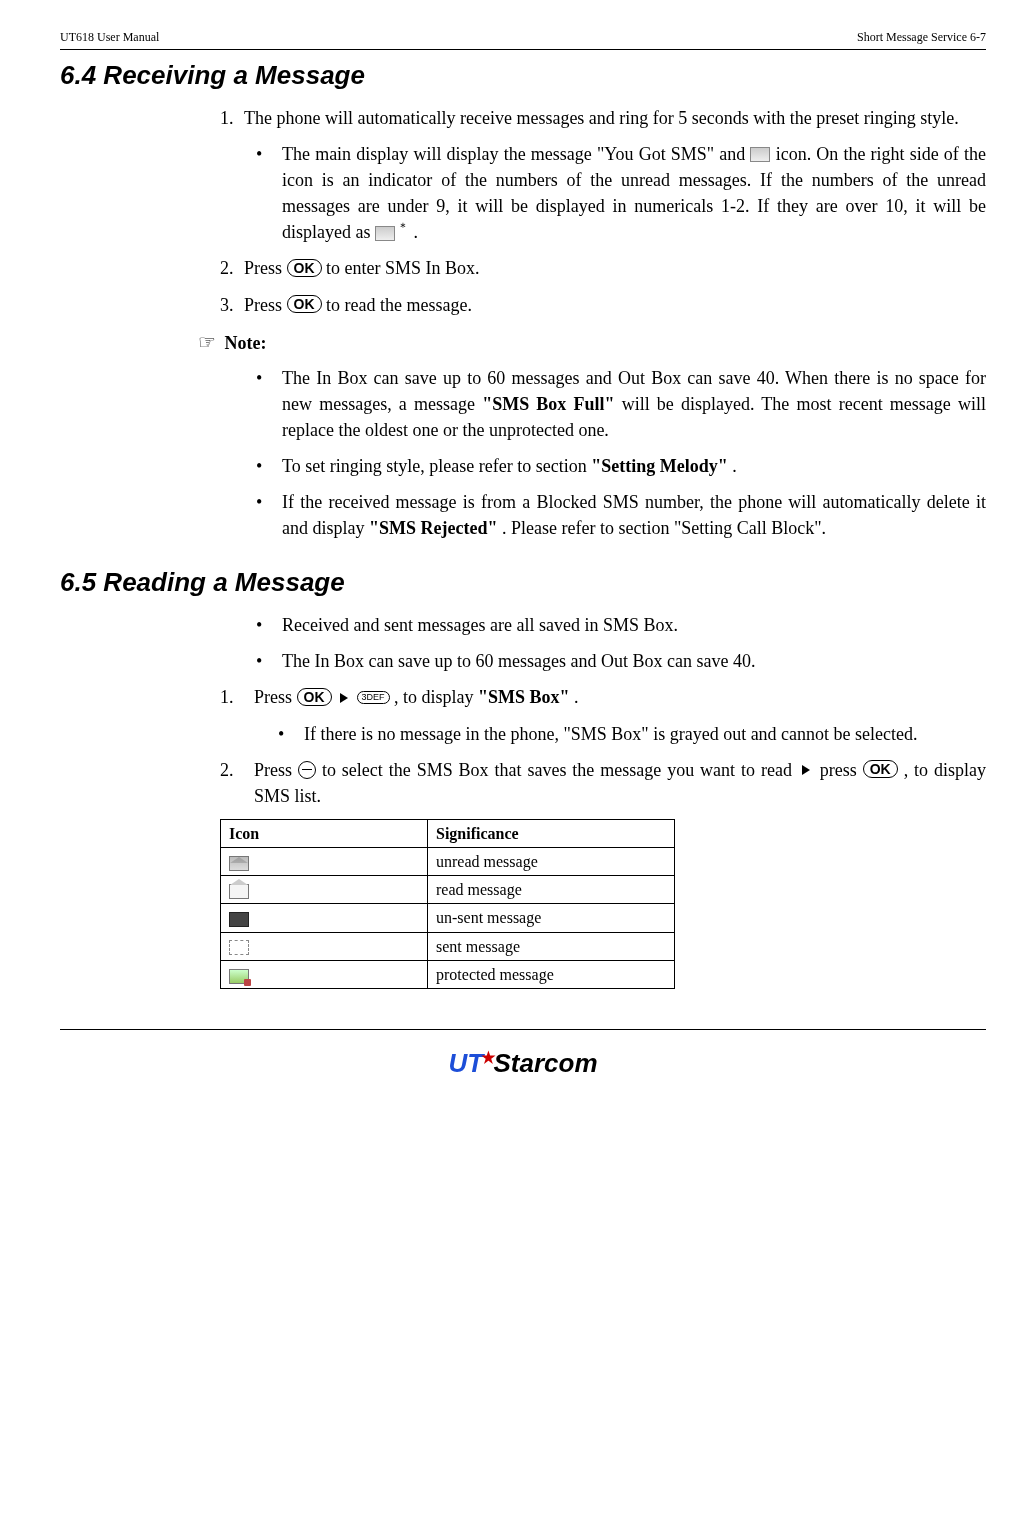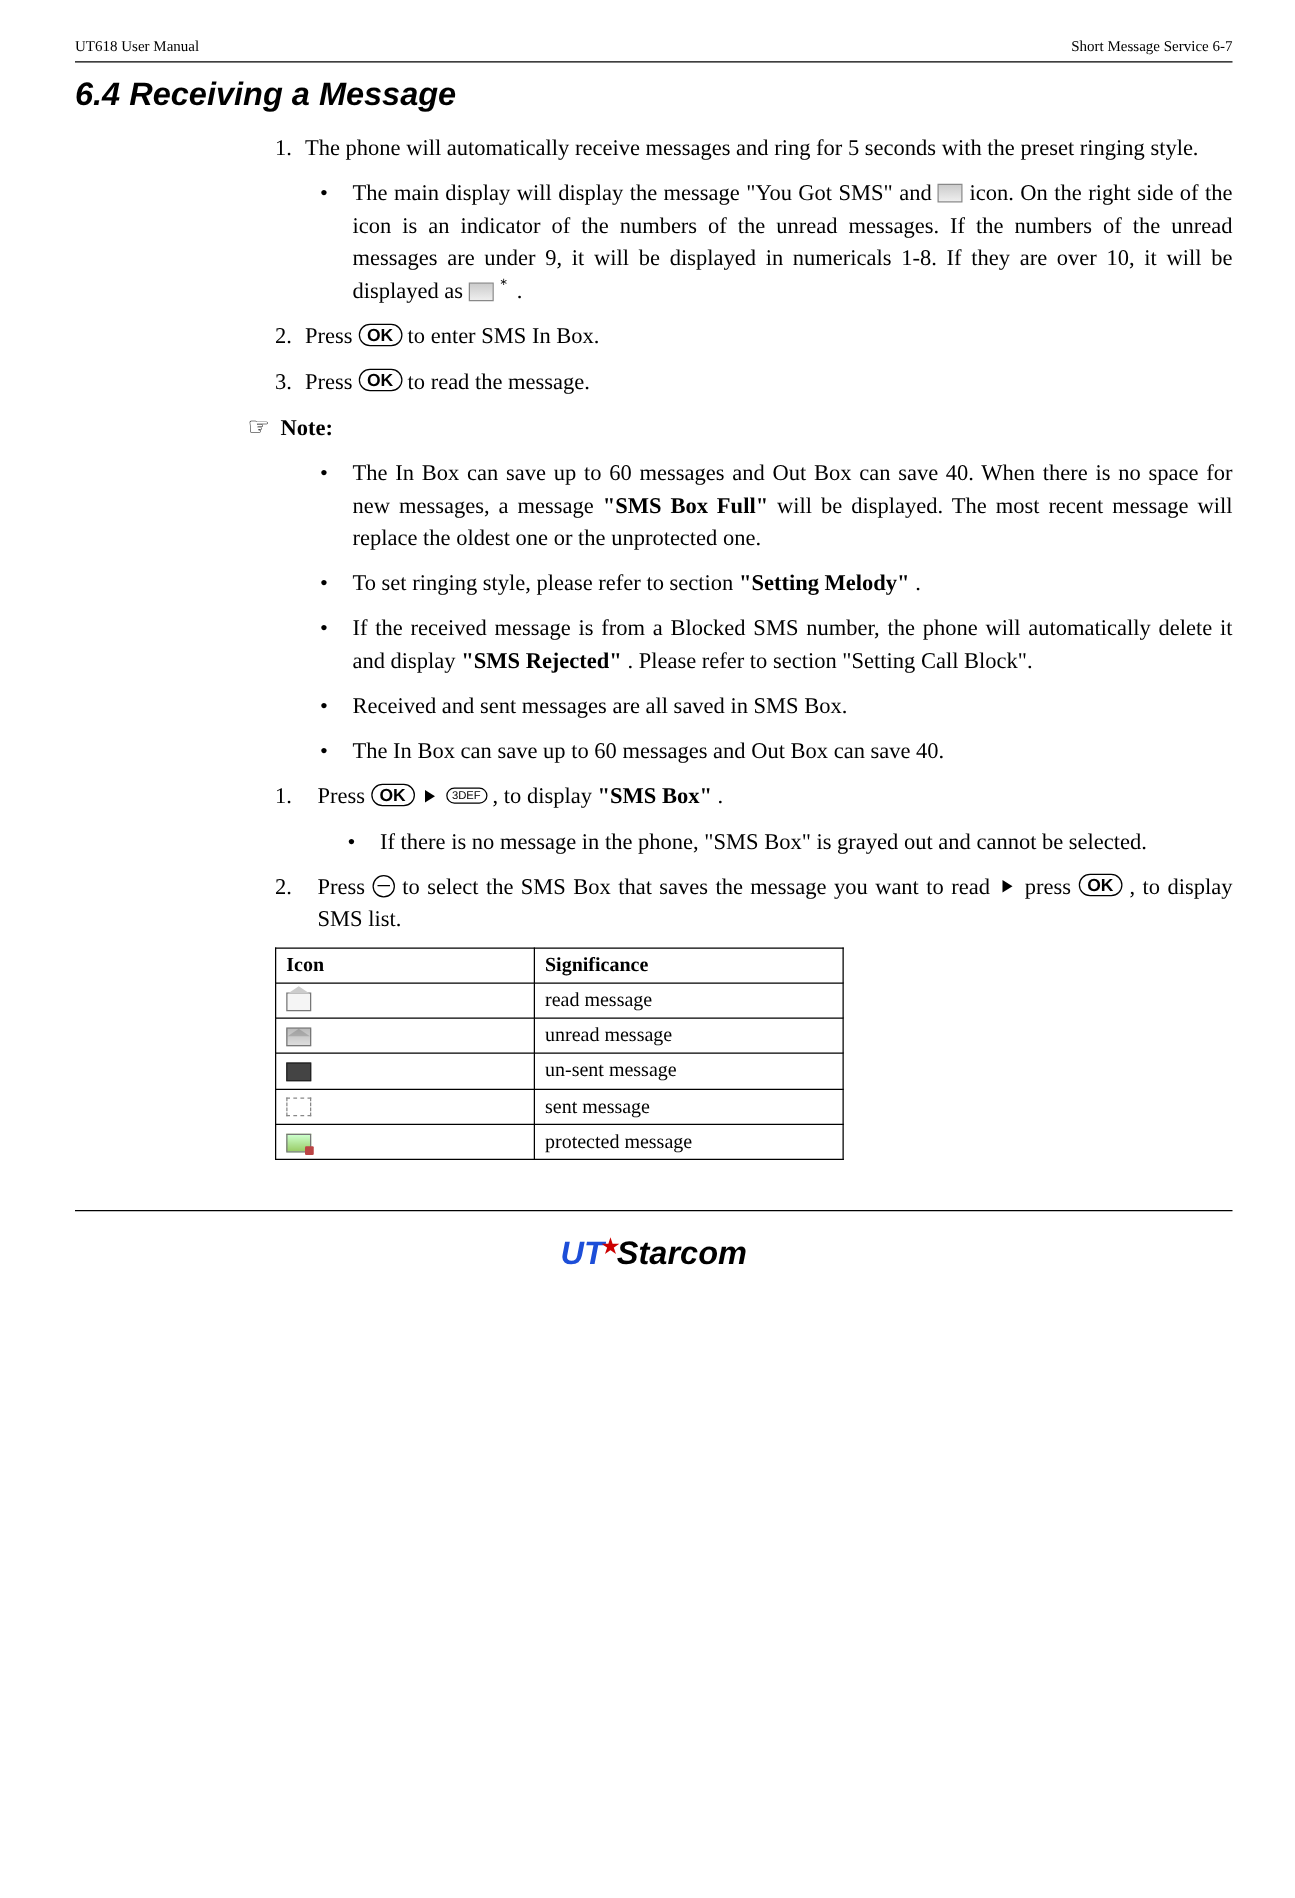--- a/index.html
+++ b/index.html
@@ -262,21 +262,21 @@
       <div class="num">1.</div>
       <div class="txt">The phone will automatically receive messages and ring for 5 seconds with the preset ringing style.</div>
     </div>
 
     <div class="bullets">
       <div class="bullet-item">
         <div class="dot">•</div>
         <div class="txt">
           <span>The main display will display the message "You Got SMS" and </span>
           <span class="sms-icon"></span>
-          <span> icon. On the right side of the icon is an indicator of the numbers of the unread messages. If the numbers of the unread messages are under 9, it will be displayed in numericals 1-8. If they are over 10, it will be displayed as </span>
+          <span> icon. On the right side of the icon is an indicator of the numbers of the unread messages. If the numbers of the unread messages are under 9, it will be displayed in numericals 1-2. If they are over 10, it will be displayed as </span>
           <span class="sms-icon-star">
             <span class="sms-icon"></span><span class="star">＊</span>
           </span>
           <span>.</span>
         </div>
       </div>
     </div>
 
     <div class="num-item">
       <div class="num">2.</div>
@@ -322,20 +322,21 @@
         <div class="dot">•</div>
         <div class="txt">
           <span> If the received message is from a Blocked SMS number, the phone will automatically delete it and display </span>
           <b>"SMS Rejected"</b>
           <span>. Please refer to section "Setting Call Block".</span>
         </div>
       </div>
     </div>
   </div>
 
+  <div class="section-title" style="margin-top:26px;">6.5   Reading a Message</div>
 
   <div class="content">
 
     <div class="bullets" style="margin-left:36px;">
       <div class="bullet-item">
         <div class="dot">•</div>
         <div class="txt">Received and sent messages are all saved in SMS Box.</div>
       </div>
       <div class="bullet-item">
         <div class="dot">•</div>
@@ -377,26 +378,26 @@
     </div>
 
     <div class="table-wrap">
       <table class="icon-table">
         <tbody>
             <tr>
           <th class="col-icon">Icon</th>
           <th class="col-sig">Significance</th>
         </tr>
         <tr>
+          <td><span class="mini-icon mini-envelope-closed"></span></td>
+          <td>unread message</td>
+        </tr>
+        <tr>
           <td><span class="mini-icon mini-envelope-open"></span></td>
           <td>read message</td>
-        </tr>
-        <tr>
-          <td><span class="mini-icon mini-envelope-closed"></span></td>
-          <td>unread message</td>
         </tr>
         <tr>
           <td><span class="mini-icon mini-unsent"></span></td>
           <td>un-sent message</td>
         </tr>
         <tr>
           <td><span class="mini-icon mini-sent"></span></td>
           <td>sent message</td>
         </tr>
         <tr>

